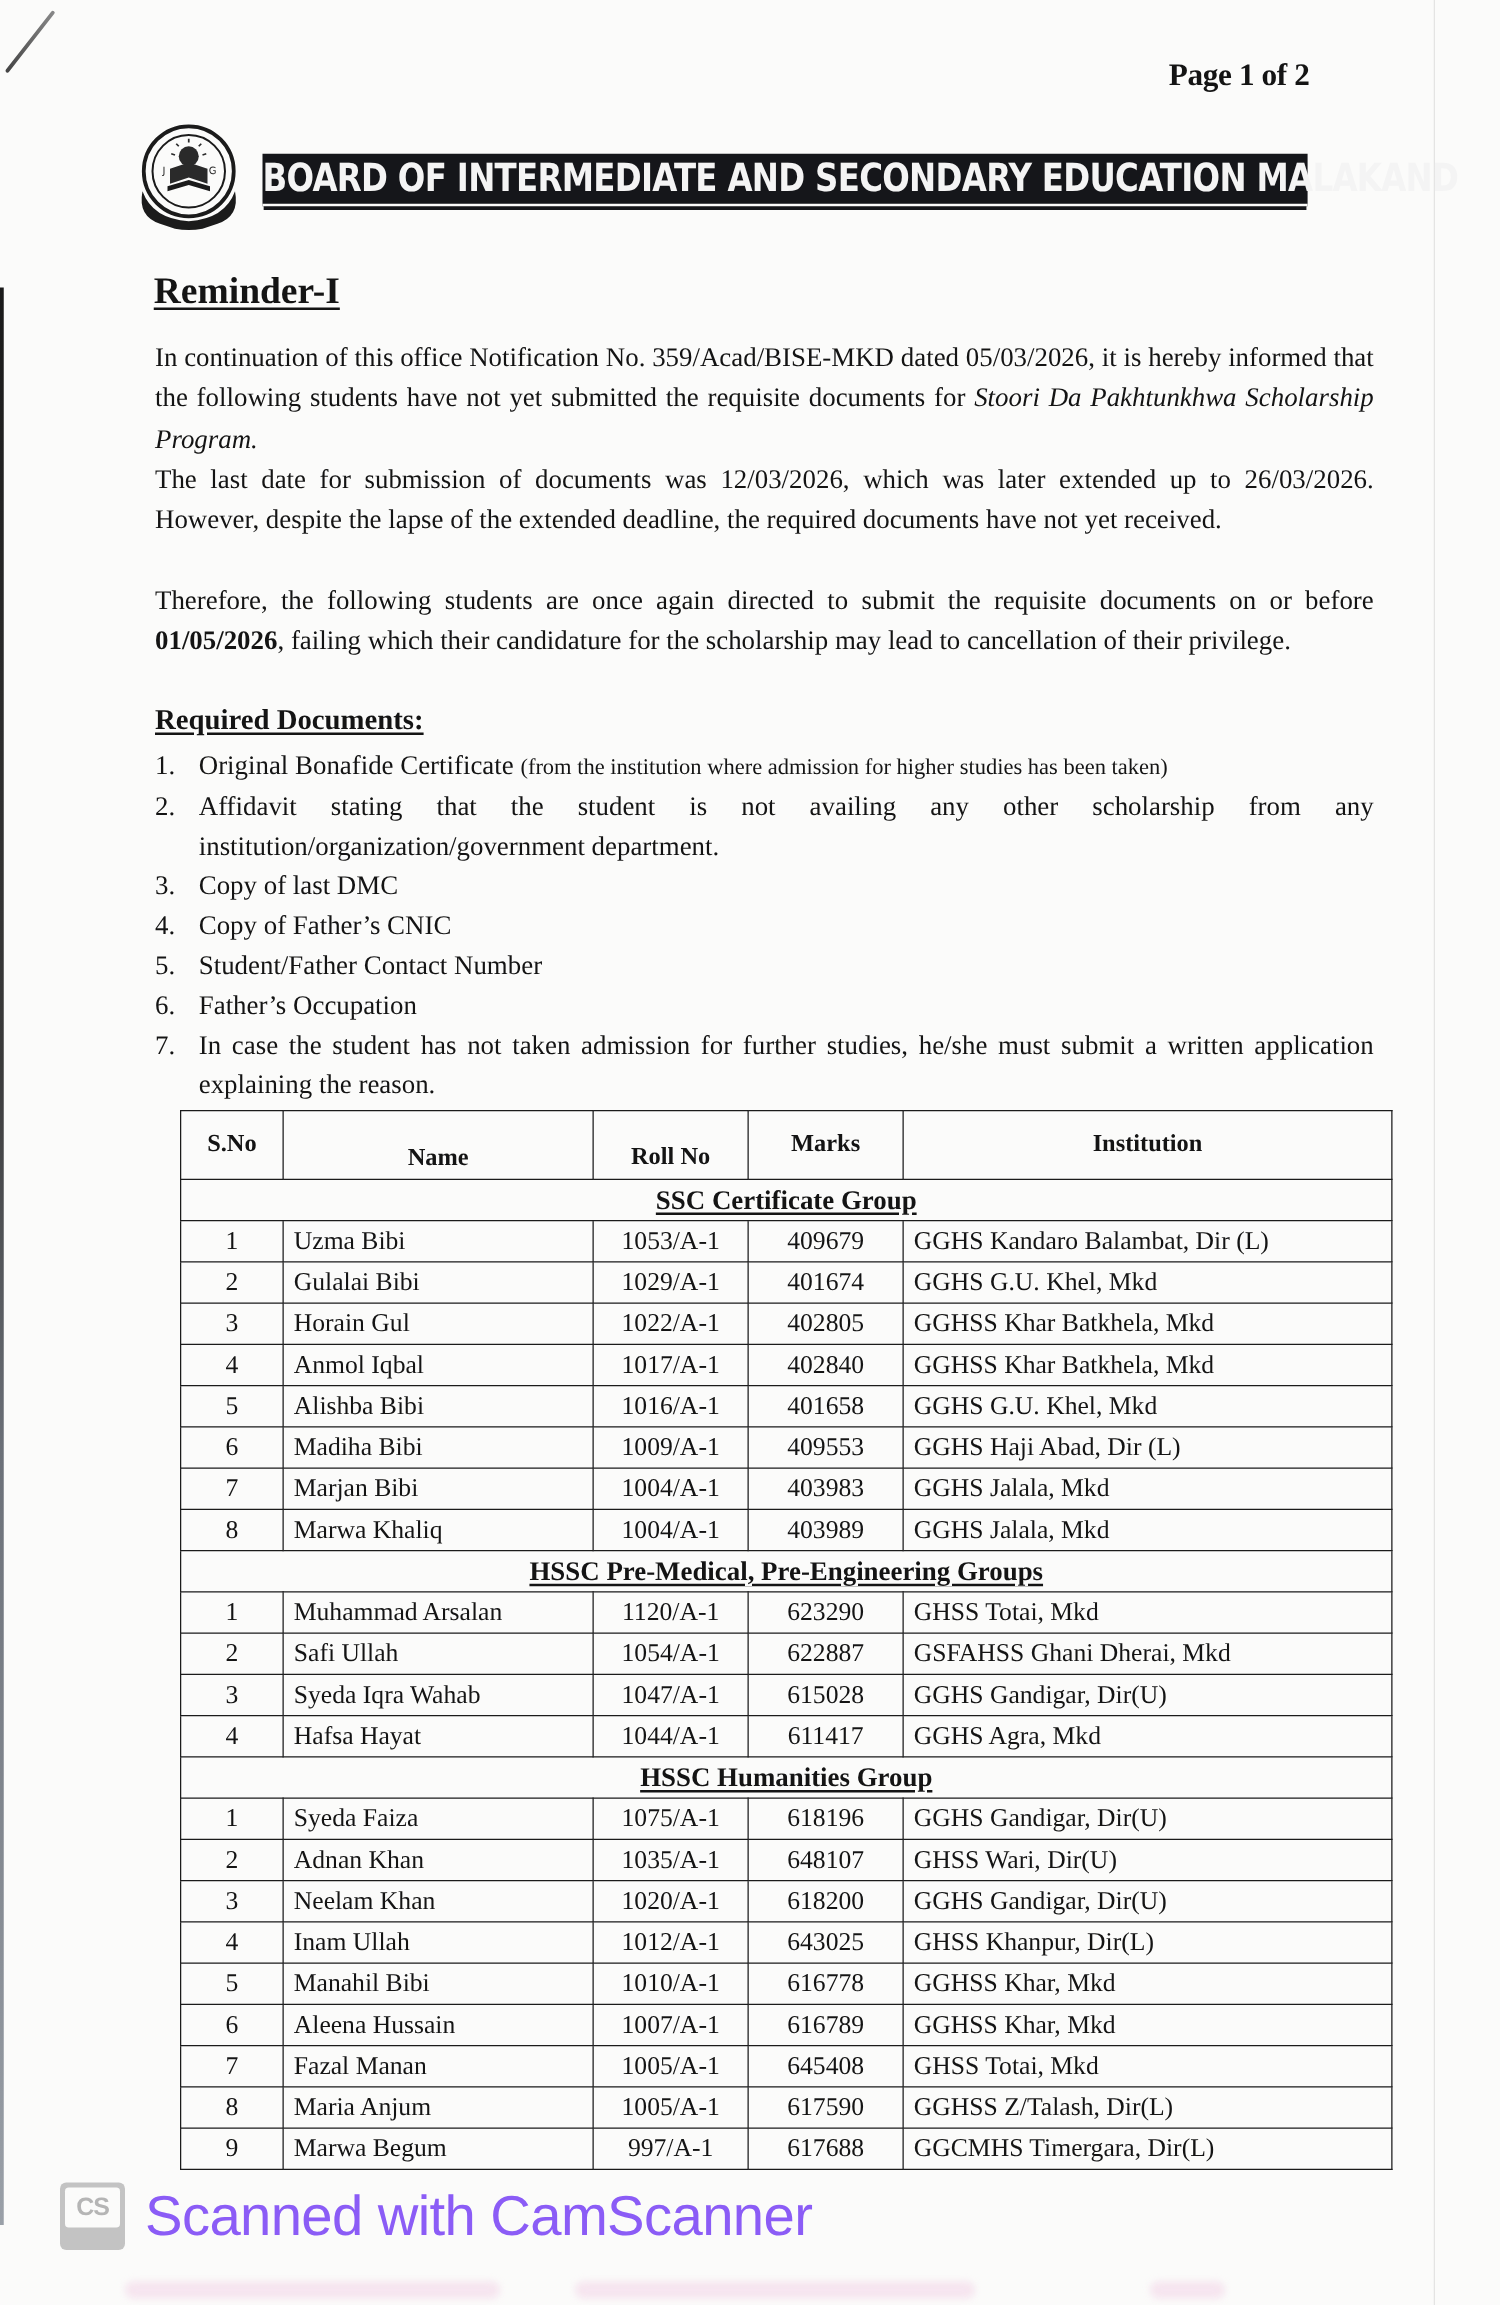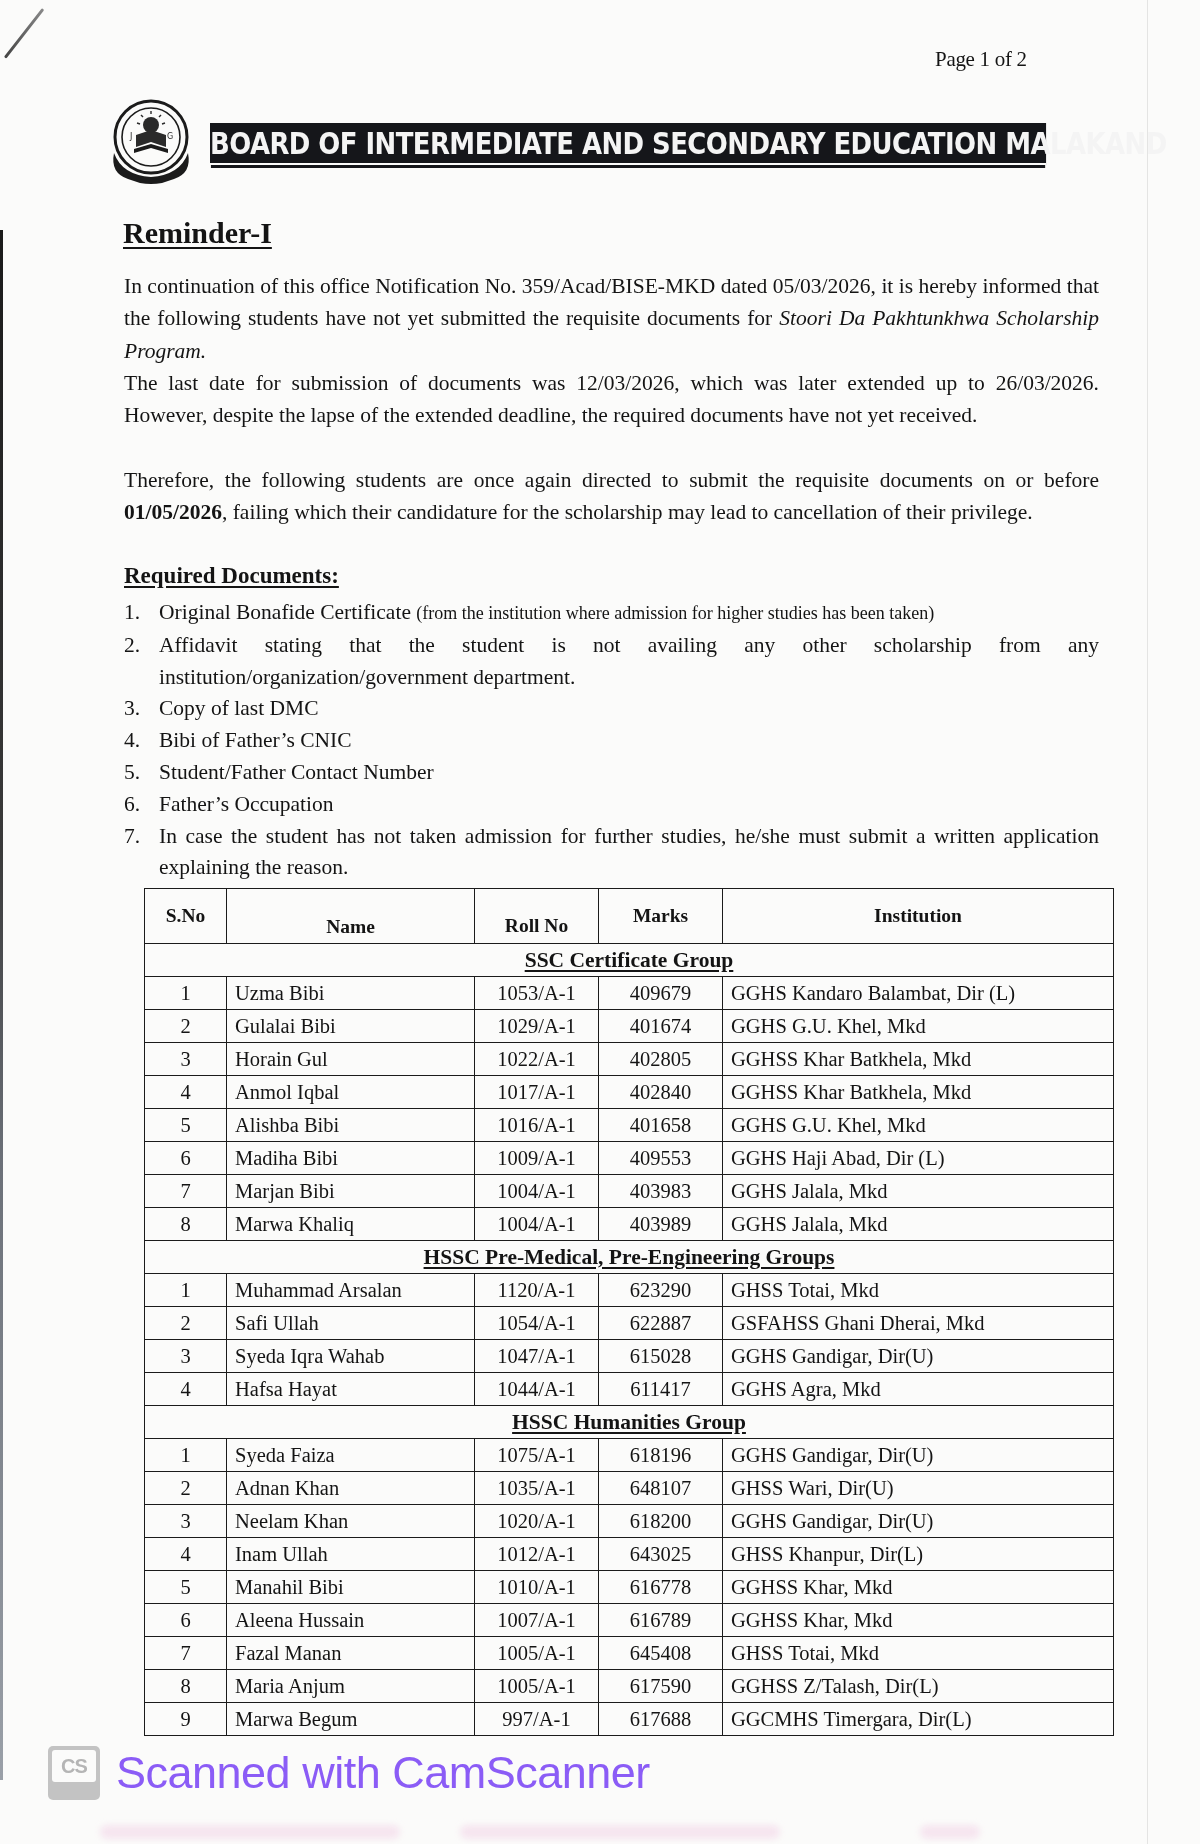--- a/index.html
+++ b/index.html
@@ -17,21 +17,21 @@
     position: absolute; right: 52px; top: 0; width: 1px; height: 1844px;
     background: rgba(160,160,160,0.25);
   }
   .pencil-mark {
     position: absolute; left: 42px; top: 8px; width: 3px; height: 62px;
     background: linear-gradient(#888, #444);
     transform: rotate(38deg); transform-origin: top left; border-radius: 2px;
   }
   .page-no {
     position: absolute; left: 935px; top: 47px;
-    font-size: 21px; font-weight: normal; letter-spacing: -0.3px;
+    font-size: 25px; font-weight: bold; letter-spacing: -0.3px;
   }
   .logo {
     position: absolute; left: 110px; top: 95px; width: 82px; height: 90px;
   }
   .banner {
     position: absolute; left: 210px; top: 123px; width: 836px; height: 40px;
     background: #15161a; color: #f4f4f4;
     font-family: "DejaVu Sans Condensed", "DejaVu Sans", sans-serif;
     font-weight: bold; font-size: 31px; line-height: 40px;
     letter-spacing: -0.6px; text-align: center; white-space: nowrap;
@@ -164,21 +164,21 @@
   <li>
     <span class="num">2.</span>
     <span class="txt">Affidavit stating that the student is not availing any other scholarship from any institution/organization/government department.</span>
   </li>
   <li>
     <span class="num">3.</span>
     <span class="txt">Copy of last DMC</span>
   </li>
   <li>
     <span class="num">4.</span>
-    <span class="txt">Bibi of Father’s CNIC</span>
+    <span class="txt">Copy of Father’s CNIC</span>
   </li>
   <li>
     <span class="num">5.</span>
     <span class="txt">Student/Father Contact Number</span>
   </li>
   <li>
     <span class="num">6.</span>
     <span class="txt">Father’s Occupation</span>
   </li>
   <li>

